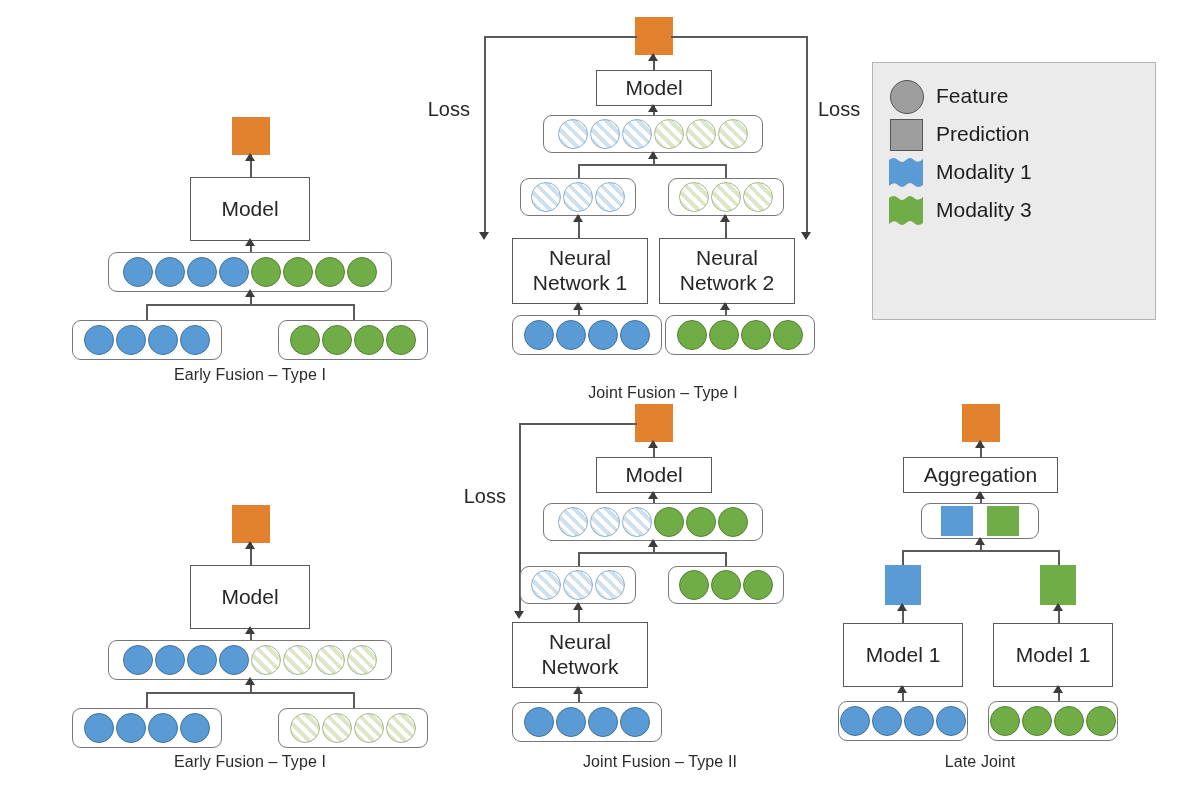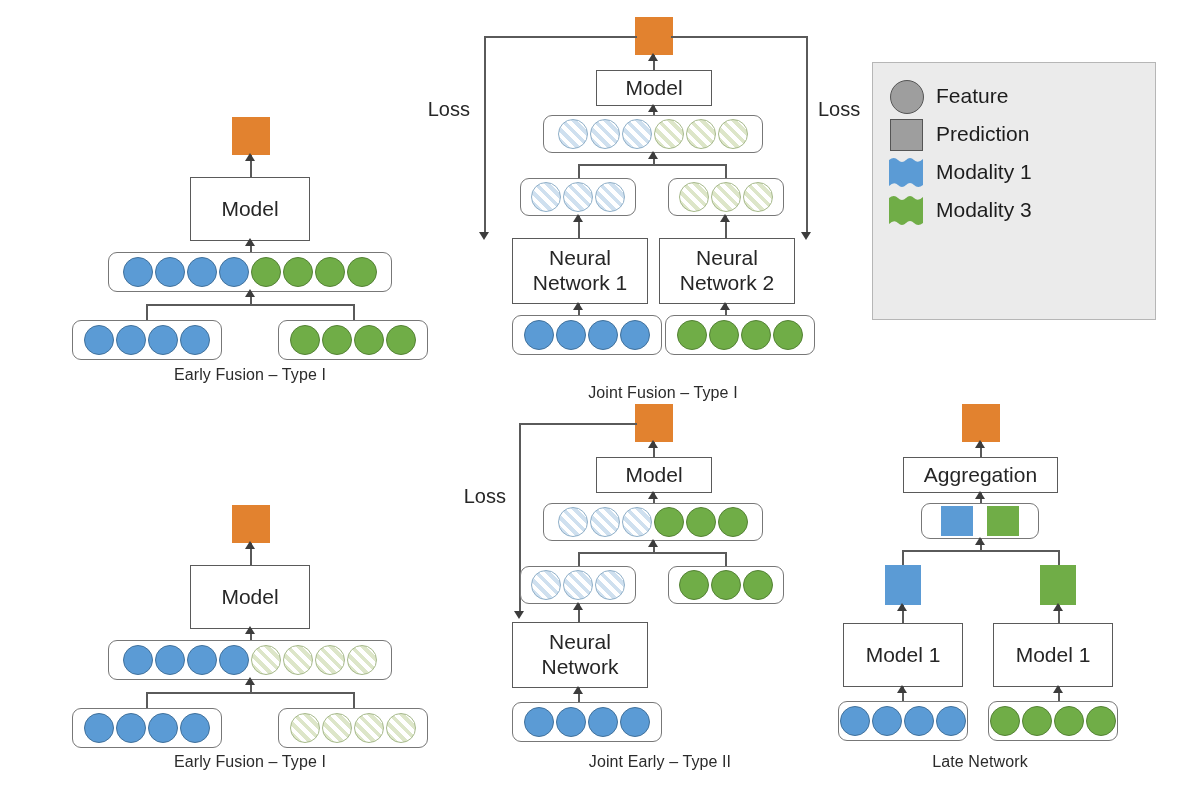--- a/index.html
+++ b/index.html
@@ -370,21 +370,21 @@
     <div class="vline" style="left:578px;top:688px;height:14px;"></div>
     <div class="arrow-up" style="left:573px;top:686px;"></div>
 
     <div class="row" style="left:512px;top:702px;width:150px;height:40px;">
       <span class="node n-blue"></span>
       <span class="node n-blue"></span>
       <span class="node n-blue"></span>
       <span class="node n-blue"></span>
     </div>
 
-    <div class="caption" style="left:510px;top:753px;width:300px;">Joint Early – Type II</div>
+    <div class="caption" style="left:510px;top:753px;width:300px;">Joint Fusion – Type II</div>
   </div>
 
   <div class="panel">
 
     <div class="sq sq-orange" style="left:962px;top:404px;width:38px;height:38px;"></div>
     <div class="vline" style="left:980px;top:442px;height:15px;"></div>
     <div class="arrow-up" style="left:975px;top:440px;"></div>
 
     <div class="mbox" style="left:903px;top:457px;width:155px;height:36px;">
       <span>Aggregation</span>
@@ -429,16 +429,16 @@
       <span class="node n-blue"></span>
       <span class="node n-blue"></span>
     </div>
     <div class="row" style="left:988px;top:701px;width:130px;height:40px;">
       <span class="node n-green"></span>
       <span class="node n-green"></span>
       <span class="node n-green"></span>
       <span class="node n-green"></span>
     </div>
 
-    <div class="caption" style="left:830px;top:753px;width:300px;">Late Network</div>
+    <div class="caption" style="left:830px;top:753px;width:300px;">Late Joint</div>
   </div>
 
 </div>
 
 </body></html>

